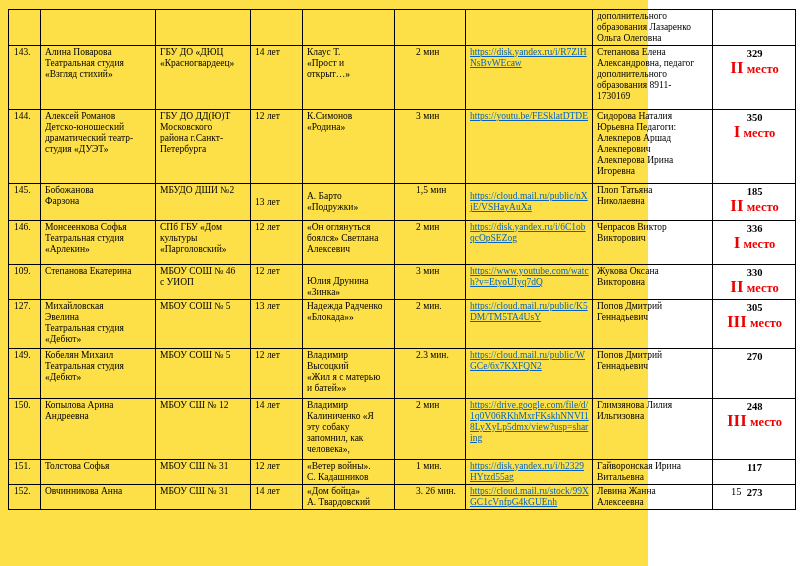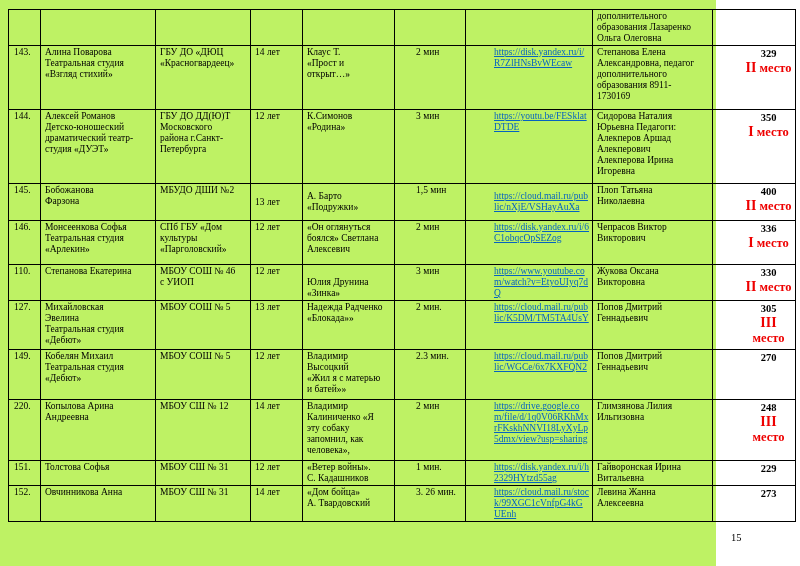--- a/index.html
+++ b/index.html
@@ -8,22 +8,22 @@
     background: #ffffff;
     width: 800px;
     height: 566px;
     font-family: "Liberation Serif", serif;
     position: relative;
     overflow: hidden;
   }
   .page {
     position: absolute;
     left: 0; top: 0;
-    width: 716px; height: 566px;
-    background: #bef264;
+    width: 648px; height: 566px;
+    background: #fde047;
   }
   table.results {
     position: absolute;
     left: 8px;
     top: 9px;
     width: 787px;
     border-collapse: collapse;
     table-layout: fixed;
   }
   td {
@@ -39,26 +39,25 @@
   td.col-num   { padding-left: 5px; margin-left: 9px; }
   td.col-duration { padding-left: 21px; }
   td.col-link  { }
   td.col-link a {
     color: #0563C1;
     text-decoration: underline;
     word-break: break-all;
     white-space: normal;
     display: inline-block;
     text-align: left;
-    margin-left: 24px;
-  }
-  td.col-score { text-align: center; white-space: normal; padding-top: 2px; padding-left: 32px; }
+  }
+  td.col-score { text-align: center; white-space: normal; padding-top: 2px; }
   .score-num   { font-weight: bold; font-size: 10.5px; line-height: 12px; }
   .place       { color: #ee0000; font-weight: bold; font-size: 12.5px; line-height: 15px; }
-  .place-num   { font-size: 14px; }
+  .place-num   { font-size: 17px; }
 
   
   tr:nth-child(1)  { height: 35px; }
   tr:nth-child(2)  { height: 64px; }
   tr:nth-child(3)  { height: 74px; }
   tr:nth-child(4)  { height: 37px; }
   tr:nth-child(5)  { height: 44px; }
   tr:nth-child(6)  { height: 35px; }
   tr:nth-child(7)  { height: 49px; }
   tr:nth-child(8)  { height: 50px; }
@@ -69,21 +68,21 @@
   
   tr:nth-child(4) td.col-age,
   tr:nth-child(4) td.col-work,
   tr:nth-child(4) td.col-link { vertical-align: middle; }
   tr:nth-child(6) td.col-work { vertical-align: bottom; margin-left: 24px; }
   tr:nth-child(5) td.col-link { text-align: center; }
 
   .page-number {
     position: absolute;
     left: 731px;
-    top: 532px;
+    top: 486px;
     font-size: 10.5px;
     color: #000;
   }
 </style>
 </head>
 <body>
 
 <div class="page">
 
   <table class="results">
@@ -167,21 +166,21 @@
 Фарзона</td>
           <td class="col-institution">МБУДО ДШИ №2</td>
           <td class="col-age">13 лет</td>
           <td class="col-work">А. Барто
 «Подружки»</td>
           <td class="col-duration">1,5 мин</td>
           <td class="col-link"><a href="#">https://cloud.mail.ru/public/nXjE/VSHayAuXa</a></td>
           <td class="col-teacher">Плоп Татьяна
 Николаевна</td>
           <td class="col-score">
-            <div class="score-num">400</div>
+            <div class="score-num">185</div>
             <div class="place"><span class="place-num">II</span><span> место</span></div>
           </td>
         </tr>
         <tr>
           <td class="col-num">146.</td>
           <td class="col-name">Монсеенкова Софья
 Театральная студия
 «Арлекин»</td>
           <td class="col-institution">СПб ГБУ «Дом
 культуры
@@ -193,21 +192,21 @@
           <td class="col-duration">2 мин</td>
           <td class="col-link"><a href="#">https://disk.yandex.ru/i/6C1obqcOpSEZog</a></td>
           <td class="col-teacher">Чепрасов Виктор
 Викторович</td>
           <td class="col-score">
             <div class="score-num">336</div>
             <div class="place"><span class="place-num">I</span><span> место</span></div>
           </td>
         </tr>
         <tr>
-          <td class="col-num">110.</td>
+          <td class="col-num">109.</td>
           <td class="col-name">Степанова Екатерина</td>
           <td class="col-institution">МБОУ СОШ № 46
 с УИОП</td>
           <td class="col-age">12 лет</td>
           <td class="col-work">Юлия Друнина
 «Зинка»</td>
           <td class="col-duration">3 мин</td>
           <td class="col-link"><a href="#">https://www.youtube.com/watch?v=EtyoUIyq7dQ</a></td>
           <td class="col-teacher">Жукова Оксана
 Викторовна</td>
@@ -248,21 +247,21 @@
 и батей»»</td>
           <td class="col-duration">2.3 мин.</td>
           <td class="col-link"><a href="#">https://cloud.mail.ru/public/WGCe/6x7KXFQN2</a></td>
           <td class="col-teacher">Попов Дмитрий
 Геннадьевич</td>
           <td class="col-score">
             <div class="score-num">270</div>
           </td>
         </tr>
         <tr>
-          <td class="col-num">220.</td>
+          <td class="col-num">150.</td>
           <td class="col-name">Копылова Арина
 Андреевна</td>
           <td class="col-institution">МБОУ СШ № 12</td>
           <td class="col-age">14 лет</td>
           <td class="col-work">Владимир
 Калиниченко «Я
 эту собаку
 запомнил, как
 человека»,</td>
           <td class="col-duration">2 мин</td>
@@ -279,21 +278,21 @@
           <td class="col-name">Толстова Софья</td>
           <td class="col-institution">МБОУ СШ № 31</td>
           <td class="col-age">12 лет</td>
           <td class="col-work">«Ветер войны».
 С. Кадашников</td>
           <td class="col-duration">1 мин.</td>
           <td class="col-link"><a href="#">https://disk.yandex.ru/i/h2329HYtzd55ag</a></td>
           <td class="col-teacher">Гайворонская Ирина
 Витальевна</td>
           <td class="col-score">
-            <div class="score-num">229</div>
+            <div class="score-num">117</div>
           </td>
         </tr>
         <tr>
           <td class="col-num">152.</td>
           <td class="col-name">Овчинникова Анна</td>
           <td class="col-institution">МБОУ СШ № 31</td>
           <td class="col-age">14 лет</td>
           <td class="col-work">«Дом бойца»
 А. Твардовский</td>
           <td class="col-duration">3. 26 мин.</td>

